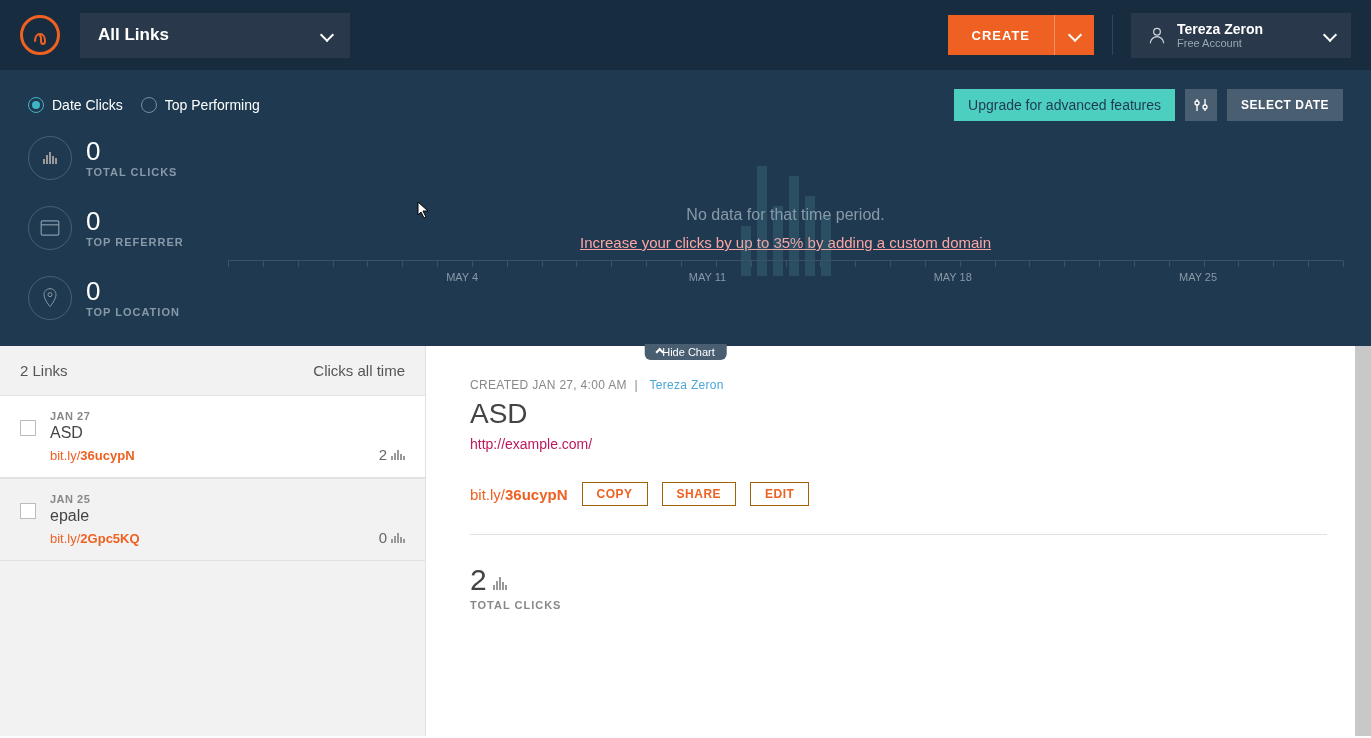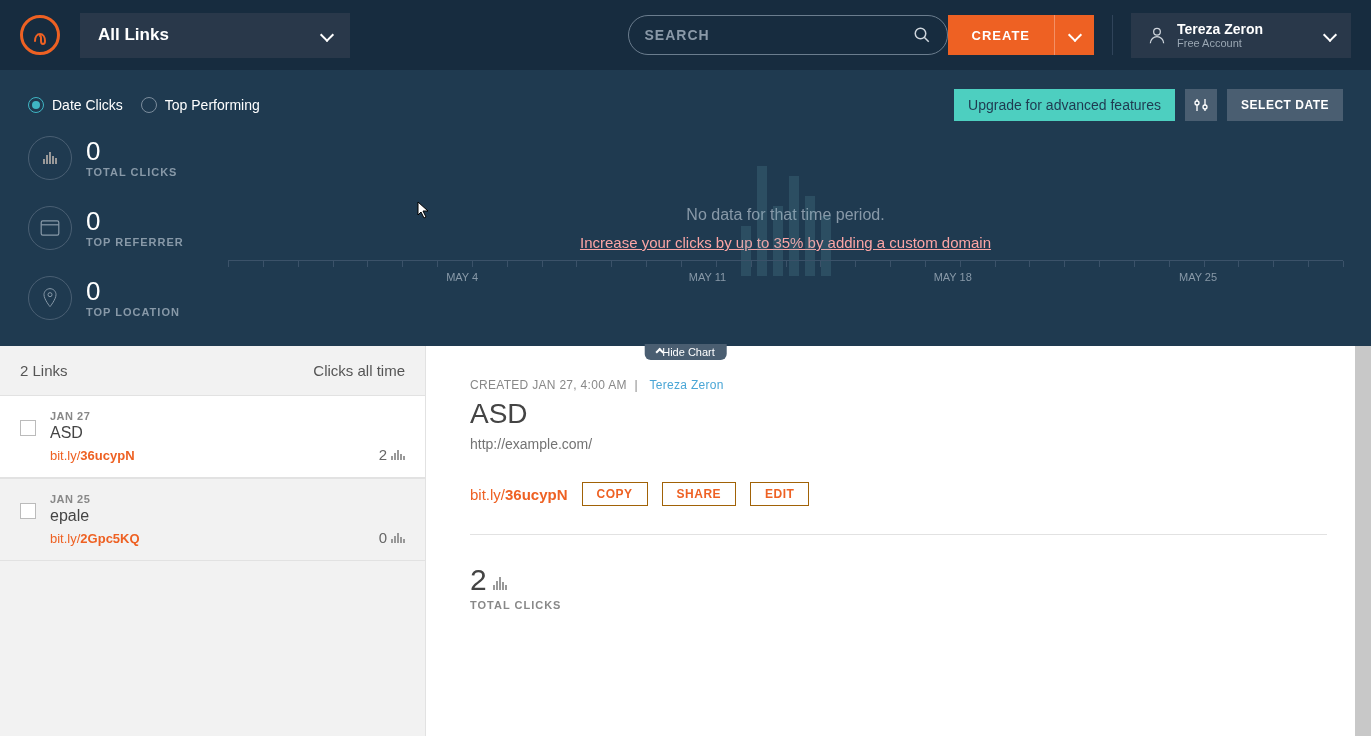--- a/index.html
+++ b/index.html
@@ -53,21 +53,21 @@
 .link-item .date{font-size:11px;color:#888;font-weight:600;letter-spacing:.5px}
 .link-item .title{font-size:16px;color:#444;margin-top:2px}
 .link-item .short{font-size:13px;color:#ee6123;margin-top:6px}
 .link-item .short b{font-weight:700}
 .link-item .cb{position:absolute;left:20px;top:24px;width:16px;height:16px;border:1px solid #bbb;background:#fff}
 .link-item .count{position:absolute;right:20px;bottom:14px;font-size:15px;color:#666;display:flex;align-items:center;gap:4px}
 .detail-pane{flex:1;padding:32px 44px;position:relative;overflow:auto}
 .det-meta{font-size:12px;color:#888;letter-spacing:.3px}
 .det-meta .author{color:#4aa6d6;margin-left:4px;cursor:pointer}
 .det-title{font-size:28px;color:#444;margin-top:6px}
-.det-url{font-size:14px;color:#737373;margin-top:6px}
+.det-url{font-size:14px;color:#be185d;margin-top:6px}
 .det-actions{display:flex;align-items:center;gap:14px;margin-top:30px}
 .det-short{font-size:15px;color:#ee6123}
 .det-short b{font-weight:700}
 .pill{border:1px solid #a16207;color:#ee6123;background:#fff;font-size:12px;font-weight:600;padding:4px 14px;cursor:pointer;letter-spacing:.5px}
 .divider{height:1px;background:#e2e2e2;margin:28px 0}
 .total{font-size:30px;color:#444;font-weight:400;display:flex;align-items:baseline;gap:6px}
 .total-lbl{font-size:11px;color:#888;letter-spacing:1px;font-weight:700;margin-top:2px}
 .bars-ico{display:inline-flex;align-items:flex-end;gap:1px}
 .bars-ico span{width:2px;background:#999;display:inline-block}
 .scrollbar{position:absolute;right:0;top:0;width:16px;height:100%;background:#f0f0f0}
@@ -83,27 +83,20 @@
   <div class="logo">
     <svg viewBox="0 0 24 24">
         <path d="M7 18c0-4 2-7 5-7s5 3 5 7c0 2-1 3-2 3s-2-1-2-3v-3c0-1-.5-2-1-2" fill="none" stroke="#ee6123" stroke-width="2" stroke-linecap="round"></path>
       </svg>
   </div>
   <div class="links-dd">
     <span>All Links</span>
     <span class="chev down"></span>
   </div>
   <div class="spacer"></div>
-  <div class="search">
-    <input placeholder="SEARCH" style="">
-    <svg width="18" height="18" viewBox="0 0 24 24">
-        <circle cx="10" cy="10" r="7" fill="none" stroke="#cfd6dd" stroke-width="2"></circle>
-        <line x1="15" y1="15" x2="21" y2="21" stroke="#cfd6dd" stroke-width="2"></line>
-      </svg>
-  </div>
   <div class="create-wrap">
     <button class="create-btn">CREATE</button>
     <button class="create-caret">
         <span class="chev down"></span>
       </button>
   </div>
   <div class="vsep"></div>
   <div class="account">
     <svg width="20" height="20" viewBox="0 0 24 24">
         <circle cx="12" cy="8" r="4" fill="none" stroke="#cfd6dd" stroke-width="1.5"></circle>

